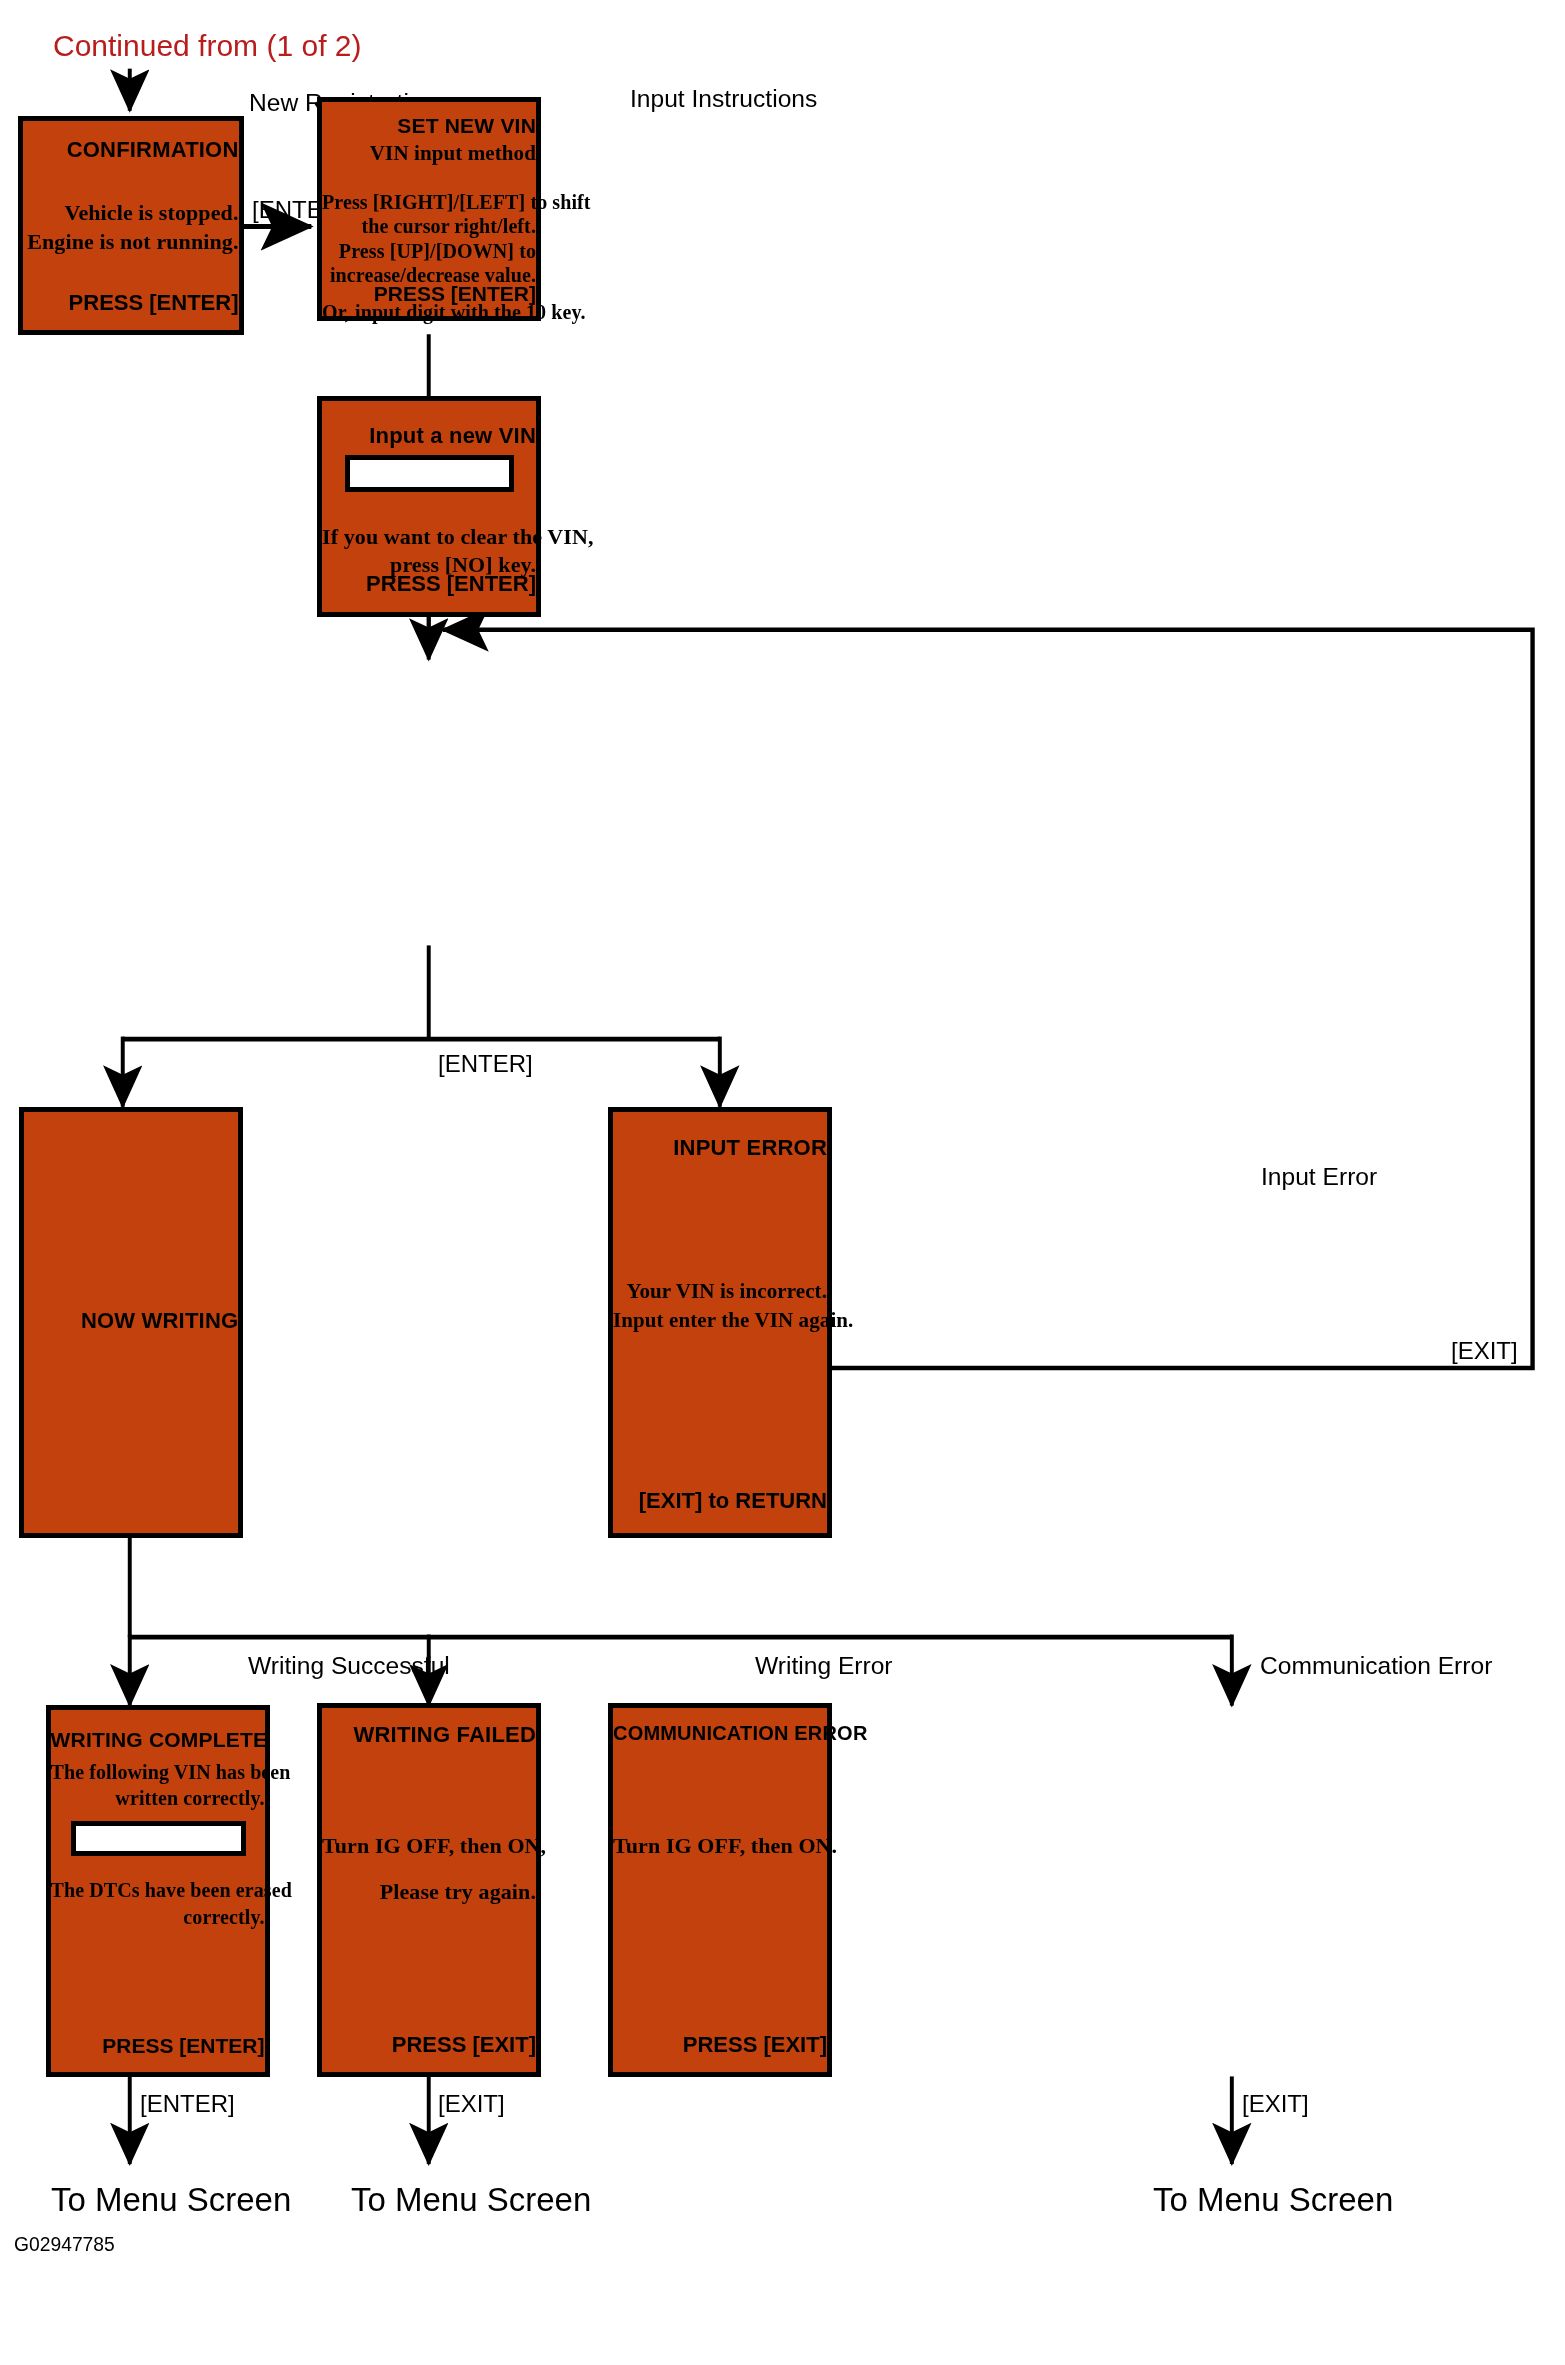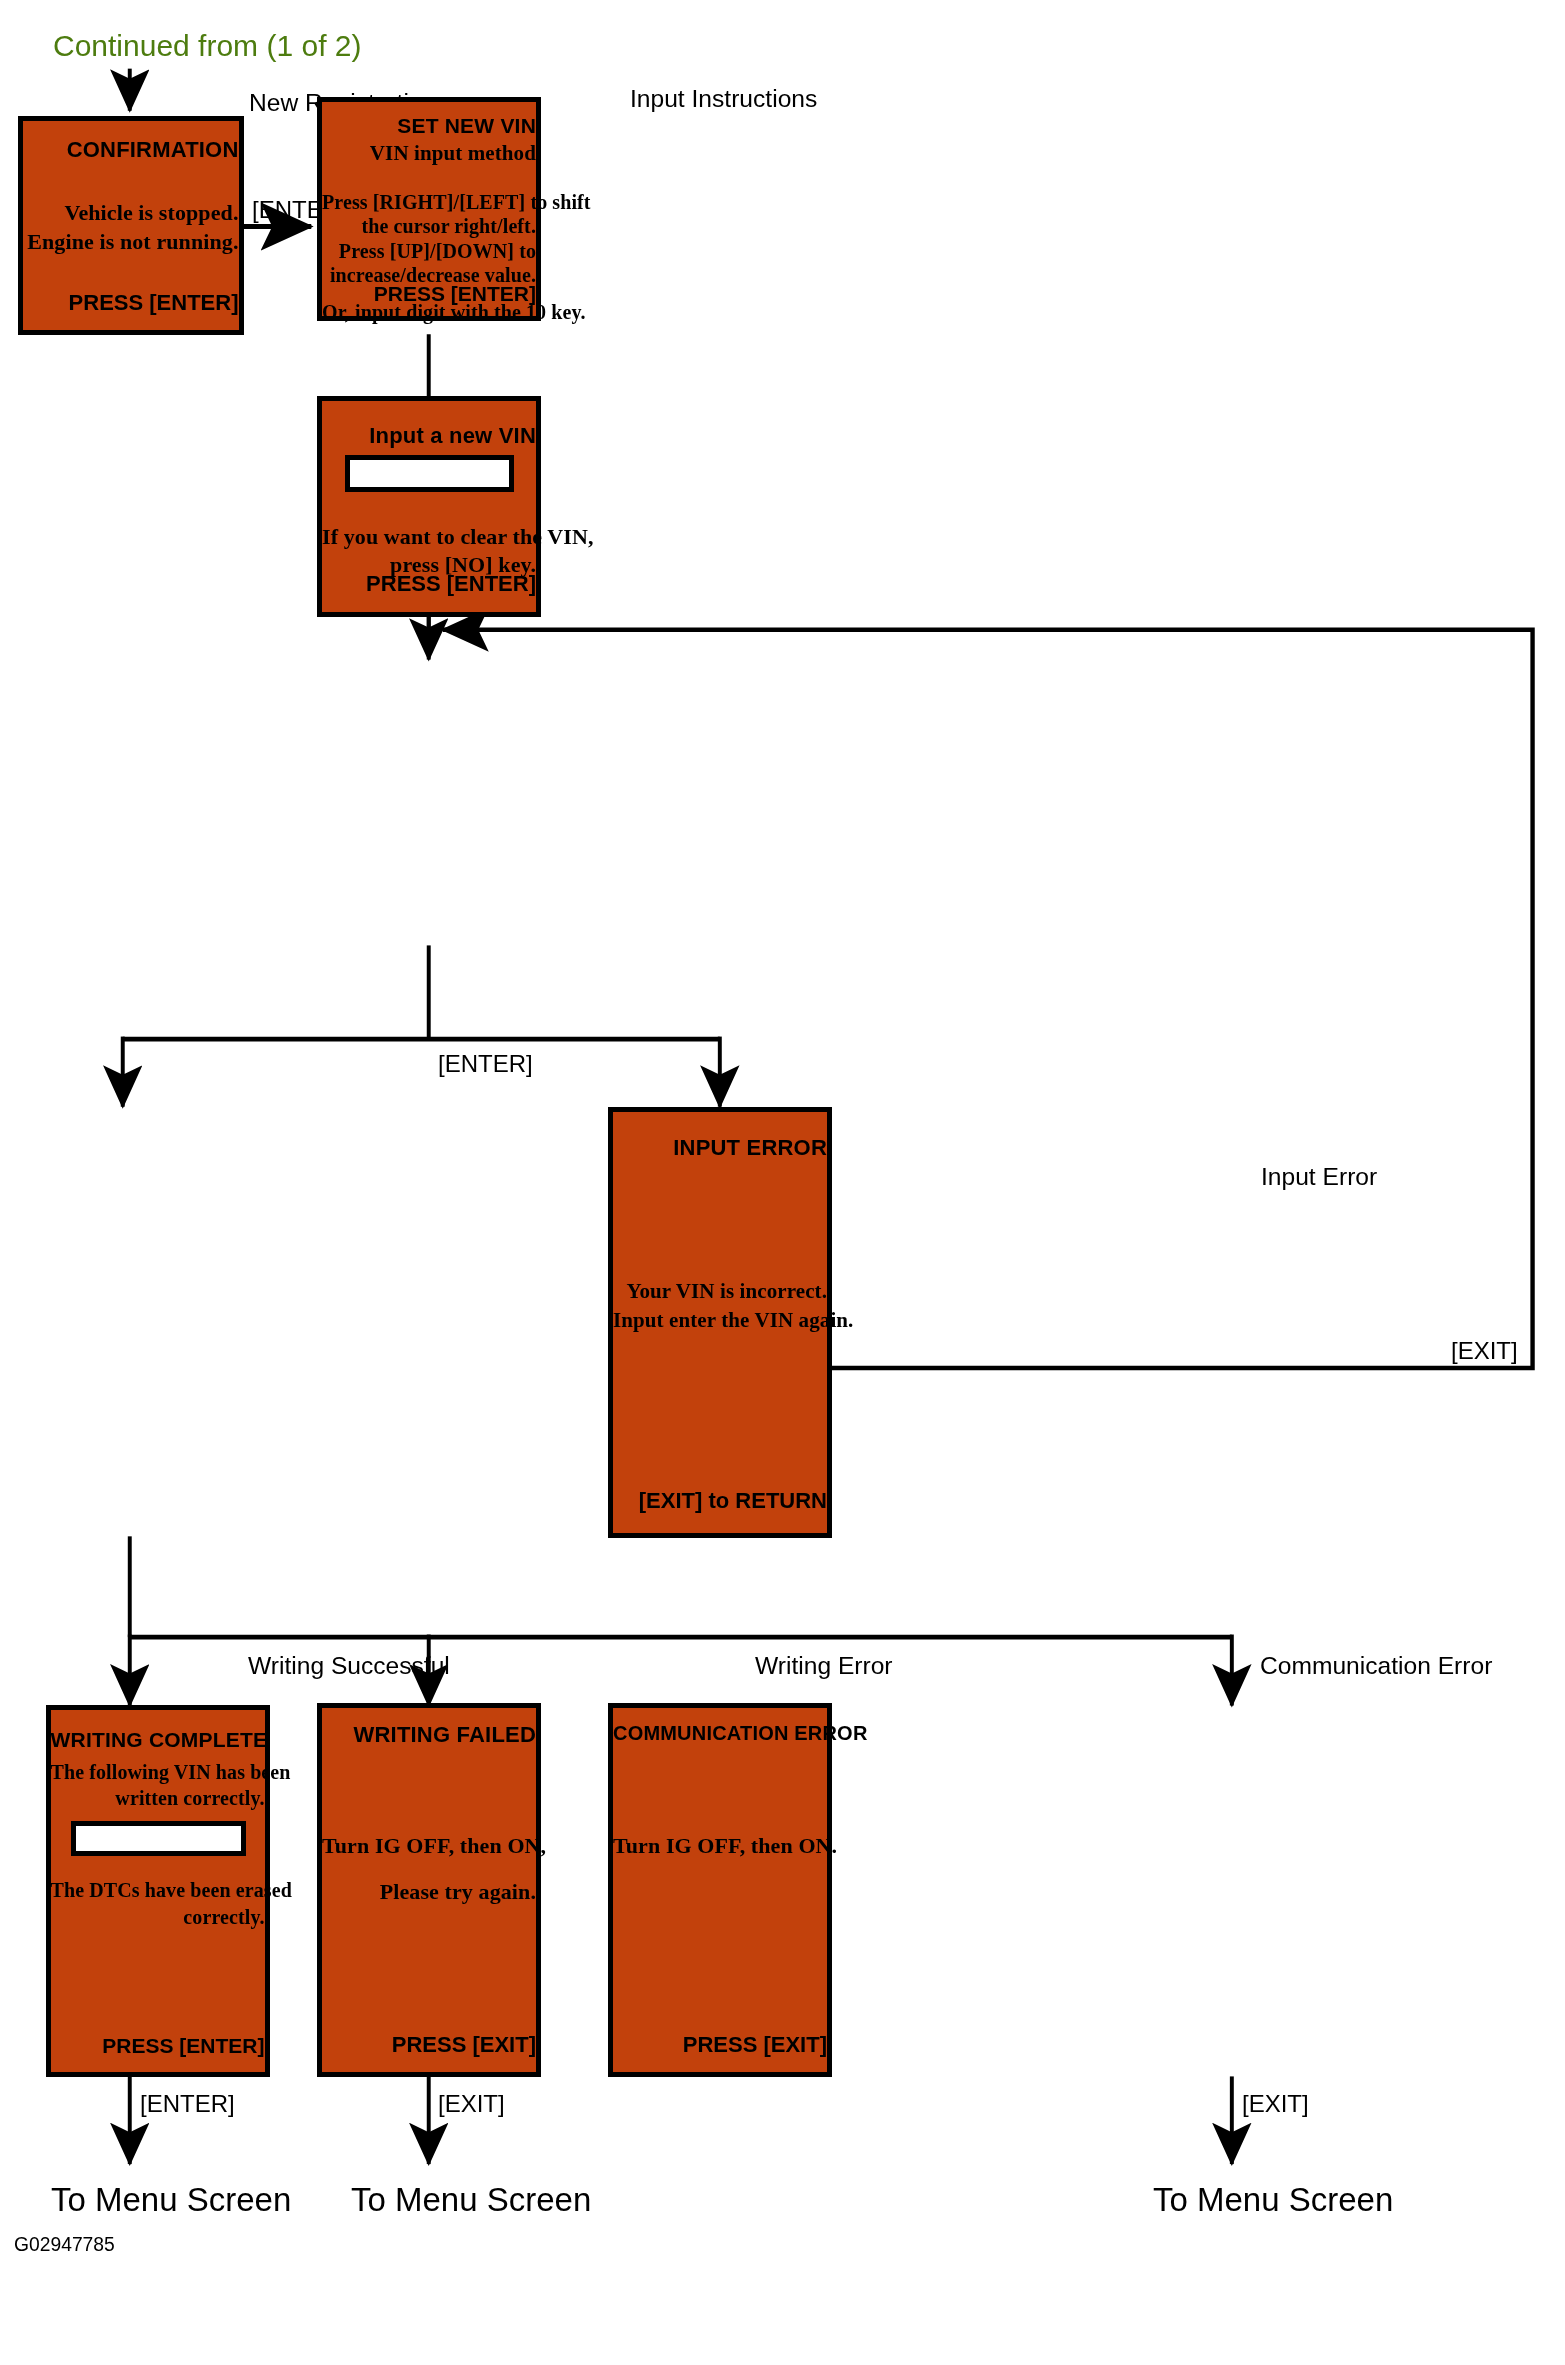--- a/index.html
+++ b/index.html
@@ -70,21 +70,21 @@
     font-size:33px;
     font-weight:400;
     white-space:nowrap;
     color:#000;
   }
   .head-label{
     position:absolute;
     font-size:30px;
     font-weight:400;
     white-space:nowrap;
-    color:#4d7c0f;
+    color:#b91c1c;
   }
   .figure-id{
     position:absolute;
     font-size:19.3px;
     font-weight:400;
     white-space:nowrap;
     color:#000;
   }
   
   #connectors{
@@ -186,20 +186,23 @@
   </div>
 
   <div class="screen-box" style="left:317px; top:396px; width:224px; height:221px;">
     <div class="box-title" style="position:absolute; left:0; right:0; top:22px;">Input a new VIN</div>
     <div class="vin-field" style="left:23px; top:54px; width:169px; height:37px;"></div>
     <div class="box-line" style="position:absolute; left:0; right:0; top:123px;">If you want to clear the VIN,</div>
     <div class="box-line" style="position:absolute; left:0; right:0; top:151px;">press [NO] key.</div>
     <div class="box-footer" style="position:absolute; left:0; right:0; bottom:15px;">PRESS [ENTER]</div>
   </div>
 
+  <div class="screen-box" style="left:19.3px; top:1107px; width:224px; height:431px;">
+    <div class="box-title" style="position:absolute; left:0; right:0; top:196px;">NOW WRITING</div>
+  </div>
 
   <div class="screen-box" style="left:608px; top:1107px; width:224px; height:431px;">
     <div class="box-title" style="position:absolute; left:0; right:0; top:23px;">INPUT ERROR</div>
     <div class="box-line" style="position:absolute; left:0; right:0; top:167px; font-size:21px;">Your VIN is incorrect.</div>
     <div class="box-line" style="position:absolute; left:0; right:0; top:196px; font-size:21px;">Input enter the VIN again.</div>
     <div class="box-footer" style="position:absolute; left:0; right:0; bottom:19.3px;">[EXIT] to RETURN</div>
   </div>
 
   <div class="screen-box" style="left:17.5px; top:1705px; width:224px; height:372px;margin-left:28px;">
     <div class="box-title" style="position:absolute; left:0; right:0; top:17.5px; font-size:21px;">WRITING COMPLETE</div>

